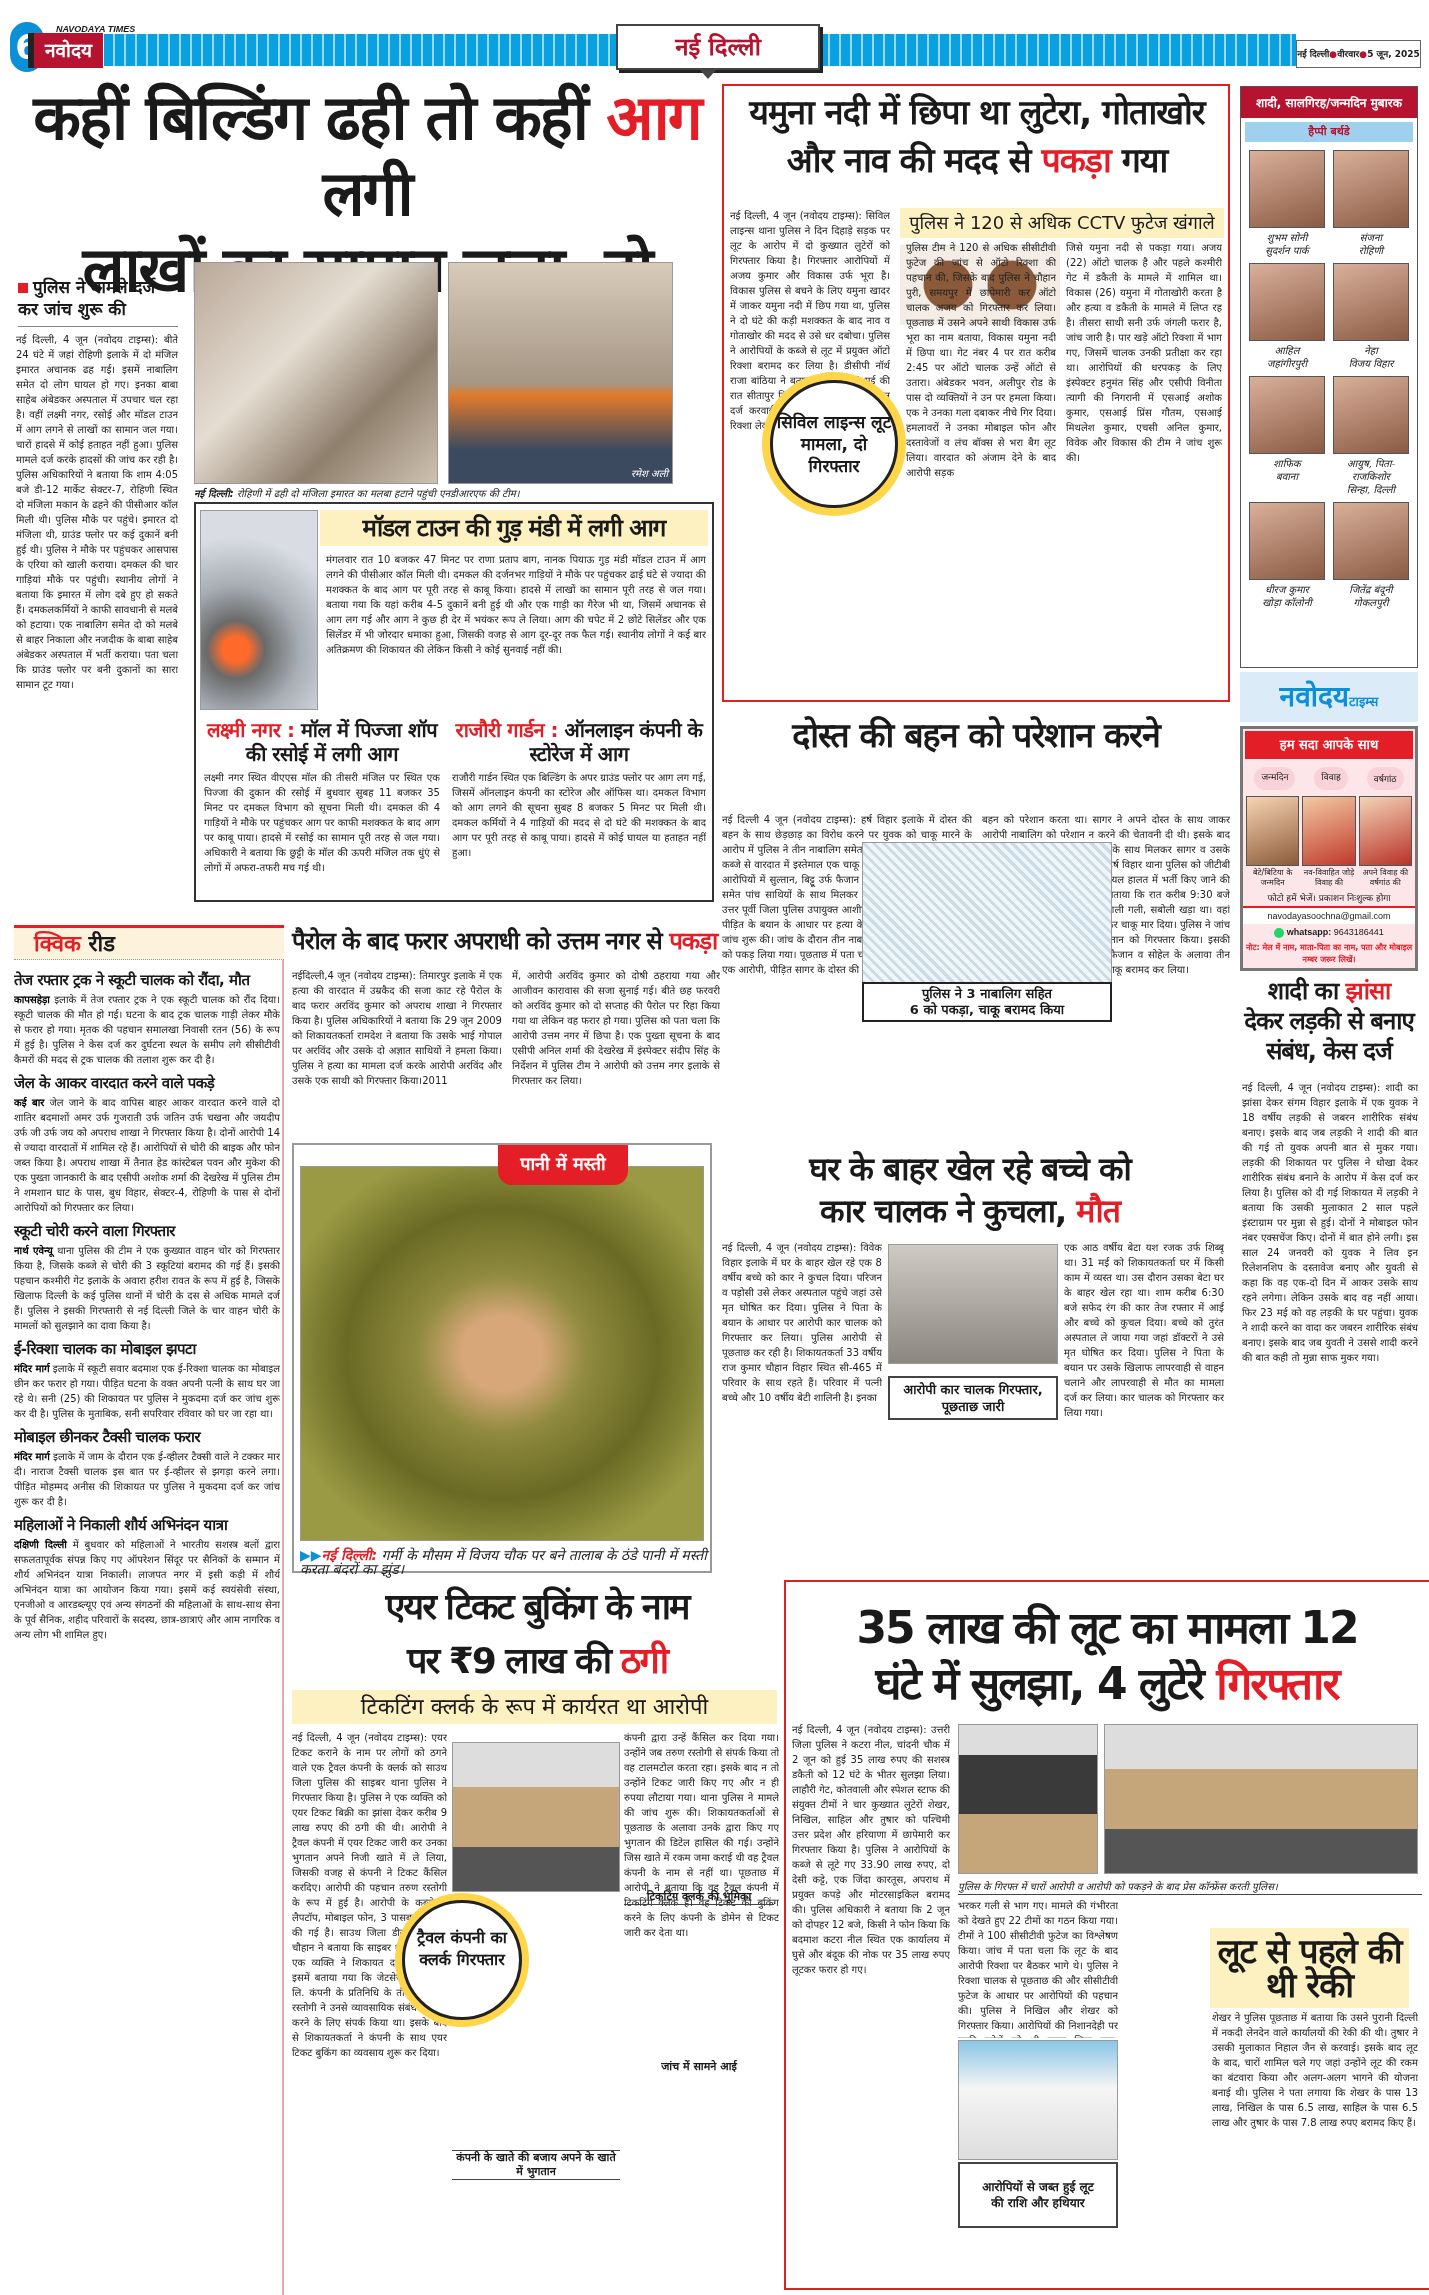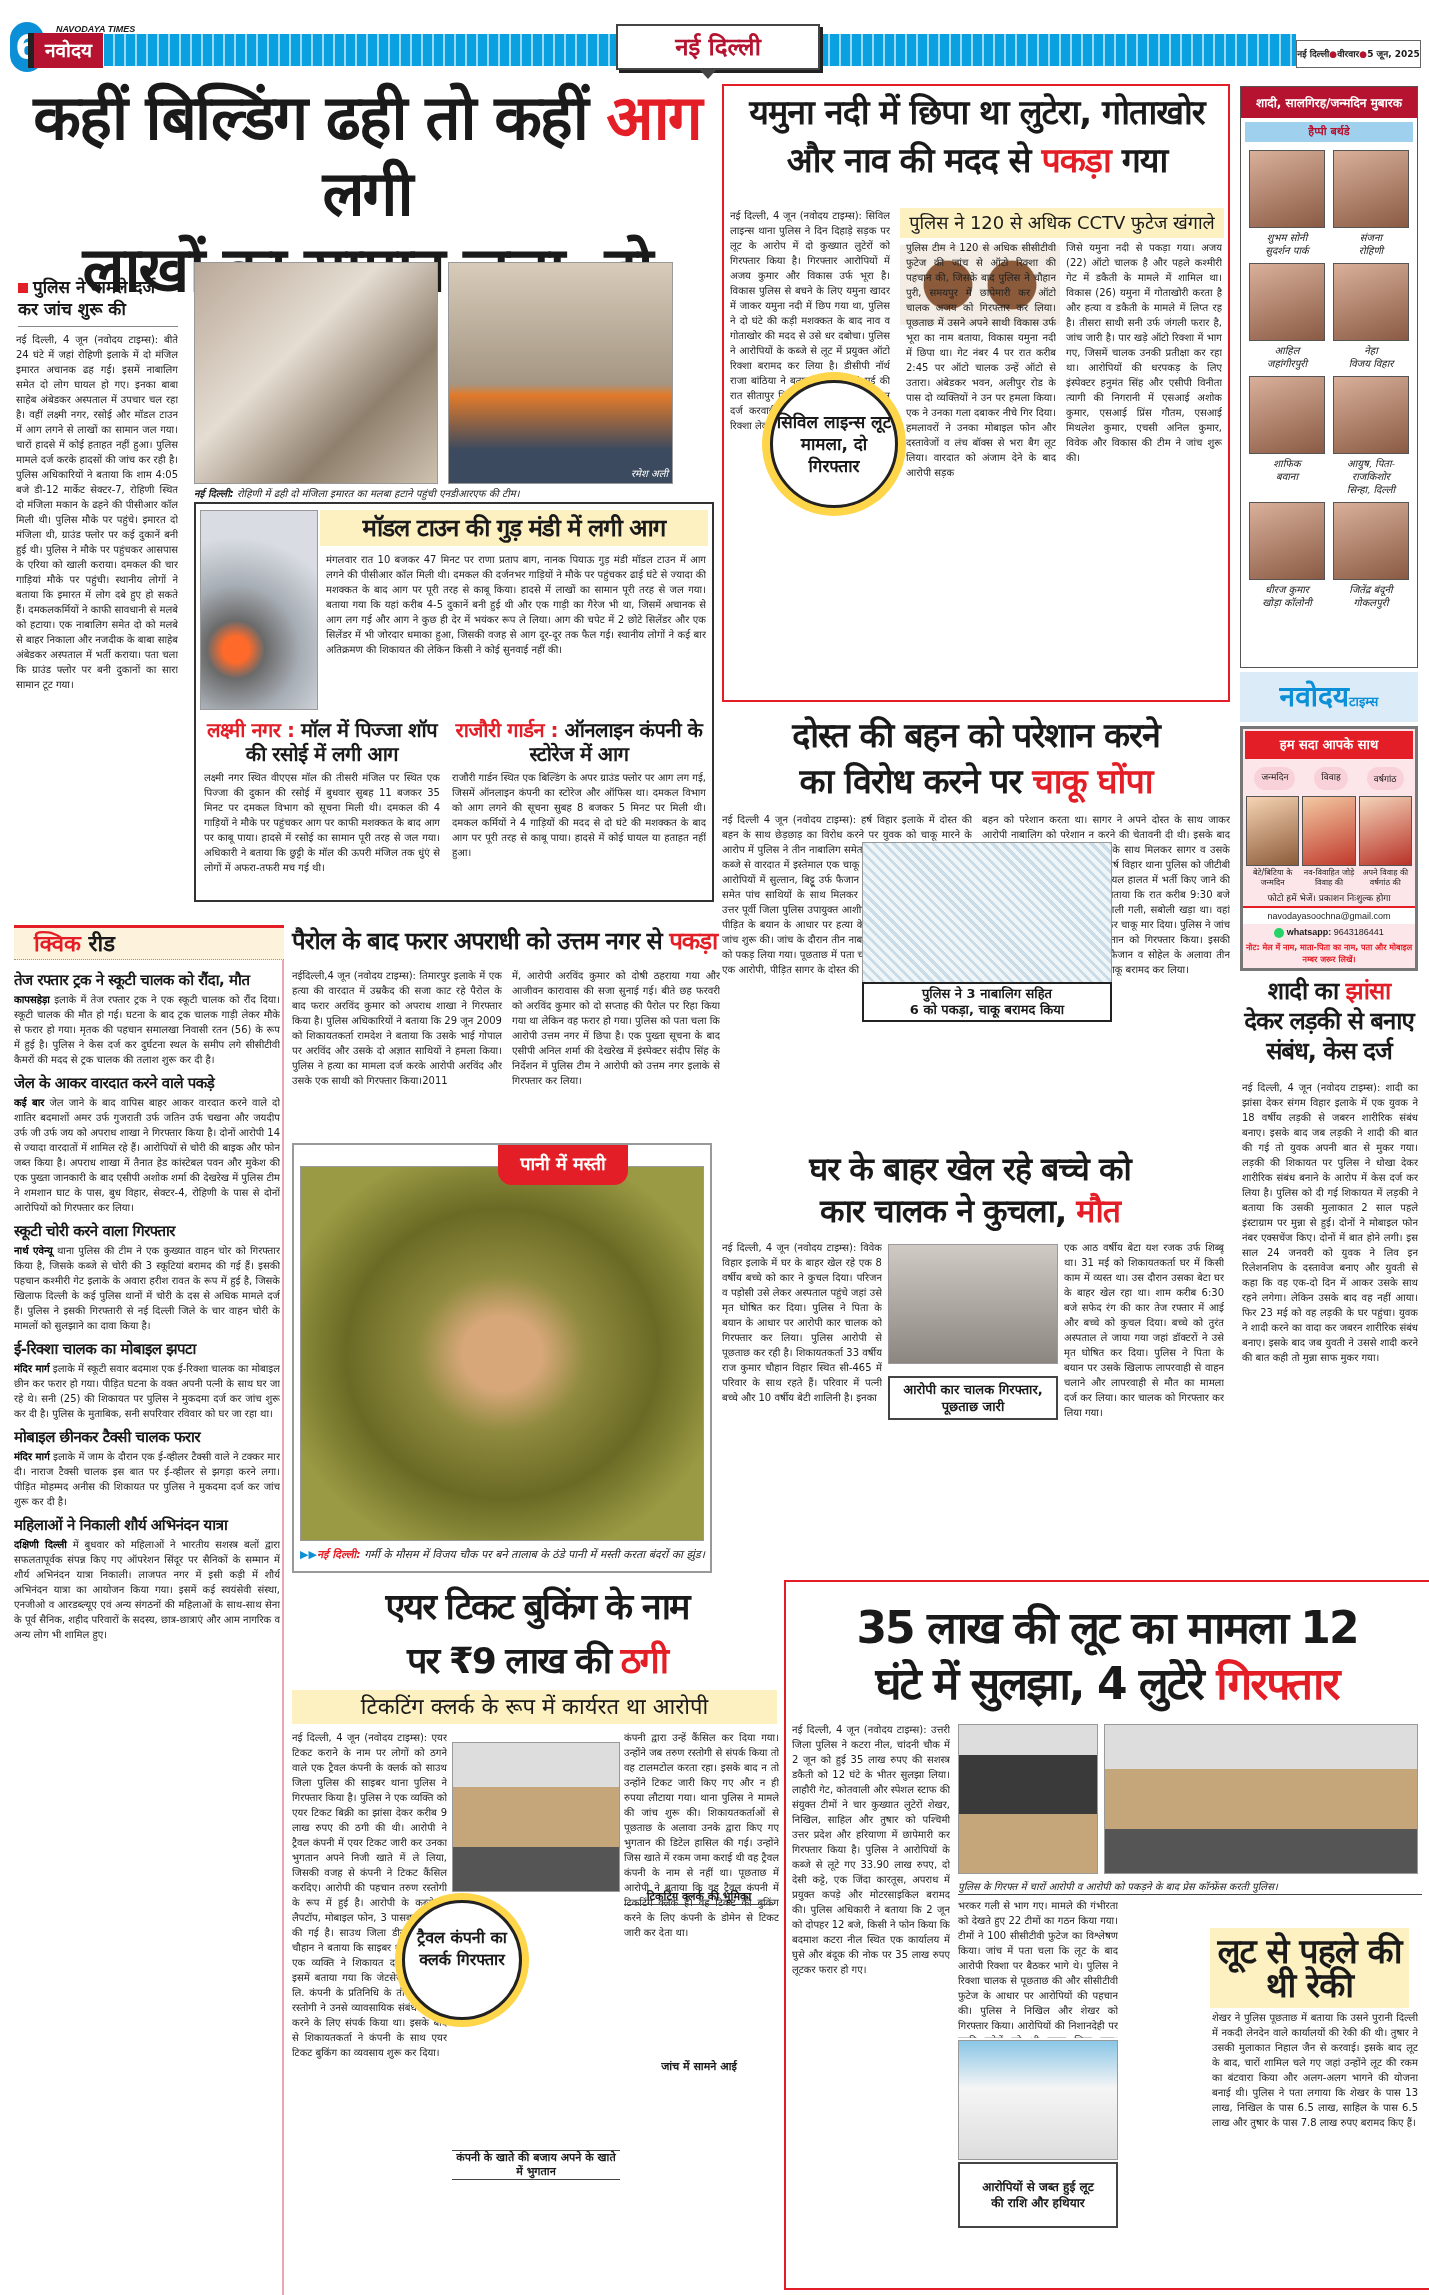--- a/index.html
+++ b/index.html
@@ -149,21 +149,20 @@
 </div>
 
 <div class="abs h-m" style="left:1240px;top:976px;width:178px;text-align:center;font-size:24px;line-height:30px">
   <div><span>शादी का </span><span class="red">झांसा</span></div>
   <div>देकर लड़की से बनाए संबंध, केस दर्ज</div>
 </div>
 <div class="abs body" style="left:1242px;top:1080px;width:176px;height:330px;overflow:hidden">नई दिल्ली, 4 जून (नवोदय टाइम्स): शादी का झांसा देकर संगम विहार इलाके में एक युवक ने 18 वर्षीय लड़की से जबरन शारीरिक संबंध बनाए। इसके बाद जब लड़की ने शादी की बात की गई तो युवक अपनी बात से मुकर गया। लड़की की शिकायत पर पुलिस ने धोखा देकर शारीरिक संबंध बनाने के आरोप में केस दर्ज कर लिया है। पुलिस को दी गई शिकायत में लड़की ने बताया कि उसकी मुलाकात 2 साल पहले इंस्टाग्राम पर मुन्ना से हुई। दोनों ने मोबाइल फोन नंबर एक्सचेंज किए। दोनों में बात होने लगी। इस साल 24 जनवरी को युवक ने लिव इन रिलेशनशिप के दस्तावेज बनाए और युवती से कहा कि वह एक-दो दिन में आकर उसके साथ रहने लगेगा। लेकिन उसके बाद वह नहीं आया। फिर 23 मई को वह लड़की के घर पहुंचा। युवक ने शादी करने का वादा कर जबरन शारीरिक संबंध बनाए। इसके बाद जब युवती ने उससे शादी करने की बात कही तो मुन्ना साफ मुकर गया।</div>
 
 <div class="abs h-l" style="left:722px;top:712px;width:508px;text-align:center;font-size:34px;line-height:46px">
   <div>दोस्त की बहन को परेशान करने</div>
-  <div><span>का विरोध करने पर </span><span class="red">चाकू घोंपा</span></div>
 </div>
 <div class="abs body" style="left:722px;top:812px;width:250px;height:306px;overflow:hidden">नई दिल्ली 4 जून (नवोदय टाइम्स): हर्ष विहार इलाके में दोस्त की बहन के साथ छेड़छाड़ का विरोध करने पर युवक को चाकू मारने के आरोप में पुलिस ने तीन नाबालिग समेत छह लोगों को पकड़ा है। इनके कब्जे से वारदात में इस्तेमाल एक चाकू बरामद किया गया है। गिरफ्तार आरोपियों में सुल्तान, बिट्टू उर्फ फैजान व सुहैल है। नाबालिग ने अपने समेत पांच साथियों के साथ मिलकर वारदात को अंजाम दिया था। उत्तर पूर्वी जिला पुलिस उपायुक्त आशीष मिश्रा ने बताया कि पुलिस ने पीड़ित के बयान के आधार पर हत्या के प्रयास का मामला दर्ज करके जांच शुरू की। जांच के दौरान तीन नाबालिग समेत कुल छह आरोपियों को पकड़ लिया गया। पूछताछ में पता चला कि आरोपी नाबालिगों में से एक आरोपी, पीड़ित सागर के दोस्त की नाबालिग</div>
 <div class="abs body" style="left:982px;top:812px;width:248px;height:306px;overflow:hidden">बहन को परेशान करता था। सागर ने अपने दोस्त के साथ जाकर आरोपी नाबालिग को परेशान न करने की चेतावनी दी थी। इसके बाद आरोपी नाबालिग ने अपने साथियों के साथ मिलकर सागर व उसके दोस्त पर चाकू से हमला कर दिया। हर्ष विहार थाना पुलिस को जीटीबी अस्पताल से 23 वर्षीय सागर के घायल हालत में भर्ती किए जाने की सूचना मिली। पुलिस को सागर ने बताया कि रात करीब 9:30 बजे सागर अपने दोस्तों के साथ टावर वाली गली, सबोली खड़ा था। वहां बिट्टू, सोहेल और सुल्तान ने उसे घेरकर चाकू मार दिया। पुलिस ने जांच के दौरान सबसे पहले आरोपी सुल्तान को गिरफ्तार किया। इसकी निशानदेही पर पुलिस ने बिट्टू उर्फ फैजान व सोहेल के अलावा तीन नाबालिगों को भी पकड़ लिया और चाकू बरामद कर लिया।</div>
 <div class="abs img img-sketch" style="left:862px;top:842px;width:250px;height:172px"></div>
 <div class="abs" style="left:862px;top:982px;width:250px;background:#fff;border:2px solid #222;font:bold 13px/16px 'DejaVu Sans',sans-serif;text-align:center;padding:2px"><span>पुलिस ने 3 नाबालिग सहित </span><br><span>6 को पकड़ा, चाकू बरामद किया</span></div>
 
 <div class="abs" style="left:14px;top:925px;width:270px;height:1370px;border-right:2px solid #e7a8b4"></div>
 <div class="abs" style="left:14px;top:925px;width:270px;height:35px;background:#fdf3dc;border-top:3px solid #e41e26;border-bottom:1px dotted #999;font:bold 22px/32px 'DejaVu Sans',sans-serif;padding-left:20px"><span class="red">क्विक</span><span> रीड</span></div>
 <div class="abs" id="qr-list" style="left:14px;top:966px;width:266px;height:1320px;overflow:hidden">
     <div style="margin-bottom: 6px;">
@@ -192,21 +191,21 @@
     </div>
   </div>
 
 <div class="abs h-m" style="left:292px;top:924px;width:430px;font-size:24px;line-height:34px;white-space:nowrap"><span>पैरोल के बाद फरार अपराधी को उत्तम नगर से </span><span class="red">पकड़ा</span></div>
 <div class="abs body" style="left:292px;top:968px;width:210px;height:168px;overflow:hidden">नईदिल्ली,4 जून (नवोदय टाइम्स): तिमारपुर इलाके में एक हत्या की वारदात में उम्रकैद की सजा काट रहे पैरोल के बाद फरार अरविंद कुमार को अपराध शाखा ने गिरफ्तार किया है। पुलिस अधिकारियों ने बताया कि 29 जून 2009 को शिकायतकर्ता रामदेश ने बताया कि उसके भाई गोपाल पर अरविंद और उसके दो अज्ञात साथियों ने हमला किया। पुलिस ने हत्या का मामला दर्ज करके आरोपी अरविंद और उसके एक साथी को गिरफ्तार किया।2011</div>
 <div class="abs body" style="left:512px;top:968px;width:208px;height:168px;overflow:hidden">में, आरोपी अरविंद कुमार को दोषी ठहराया गया और आजीवन कारावास की सजा सुनाई गई। बीते छह फरवरी को अरविंद कुमार को दो सप्ताह की पैरोल पर रिहा किया गया था लेकिन वह फरार हो गया। पुलिस को पता चला कि आरोपी उत्तम नगर में छिपा है। एक पुख्ता सूचना के बाद एसीपी अनिल शर्मा की देखरेख में इंस्पेक्टर संदीप सिंह के निर्देशन में पुलिस टीम ने आरोपी को उत्तम नगर इलाके से गिरफ्तार कर लिया।</div>
 
 <div class="abs" style="left:292px;top:1143px;width:420px;height:430px;border:2px solid #999"></div>
 <div class="abs img img-monkey" style="left:300px;top:1166px;width:404px;height:375px"></div>
 <div class="abs" style="left:498px;top:1145px;width:130px;height:40px;background:#e41e26;color:#fff;border-radius:0 0 14px 14px;font:bold 18px/38px 'DejaVu Sans',sans-serif;text-align:center">पानी में मस्ती</div>
-<div class="abs caption" style="left:300px;top:1548px;width:410px;font-size:11px"><span style="color:#0b8fd6">▶▶</span><b class="red">नई दिल्ली:</b> <span>गर्मी के मौसम में विजय चौक पर बने तालाब के ठंडे पानी में मस्ती करता बंदरों का झुंड।</span></div>
+<div class="abs caption" style="left:300px;top:1548px;width:410px;font-size:14px"><span style="color:#0b8fd6">▶▶</span><b class="red">नई दिल्ली:</b> <span>गर्मी के मौसम में विजय चौक पर बने तालाब के ठंडे पानी में मस्ती करता बंदरों का झुंड।</span></div>
 
 <div class="abs h-m" style="left:720px;top:1148px;width:500px;text-align:center;font-size:32px;line-height:42px">
   <div>घर के बाहर खेल रहे बच्चे को</div>
   <div><span>कार चालक ने कुचला, </span><span class="red">मौत</span></div>
 </div>
 <div class="abs body" style="left:722px;top:1240px;width:160px;height:330px;overflow:hidden">नई दिल्ली, 4 जून (नवोदय टाइम्स): विवेक विहार इलाके में घर के बाहर खेल रहे एक 8 वर्षीय बच्चे को कार ने कुचल दिया। परिजन व पड़ोसी उसे लेकर अस्पताल पहुंचे जहां उसे मृत घोषित कर दिया। पुलिस ने पिता के बयान के आधार पर आरोपी कार चालक को गिरफ्तार कर लिया। पुलिस आरोपी से पूछताछ कर रही है। शिकायतकर्ता 33 वर्षीय राज कुमार चौहान विहार स्थित सी-465 में परिवार के साथ रहते हैं। परिवार में पत्नी बच्चे और 10 वर्षीय बेटी शालिनी है। इनका</div>
 <div class="abs body" style="left:1064px;top:1240px;width:160px;height:330px;overflow:hidden">एक आठ वर्षीय बेटा यश रजक उर्फ शिब्बू था। 31 मई को शिकायतकर्ता घर में किसी काम में व्यस्त था। उस दौरान उसका बेटा घर के बाहर खेल रहा था। शाम करीब 6:30 बजे सफेद रंग की कार तेज रफ्तार में आई और बच्चे को कुचल दिया। बच्चे को तुरंत अस्पताल ले जाया गया जहां डॉक्टरों ने उसे मृत घोषित कर दिया। पुलिस ने पिता के बयान पर उसके खिलाफ लापरवाही से वाहन चलाने और लापरवाही से मौत का मामला दर्ज कर लिया। कार चालक को गिरफ्तार कर लिया गया।</div>
 <div class="abs img" style="left:888px;top:1244px;width:170px;height:120px;background:linear-gradient(180deg,#cfcac3,#8c8680)"></div>
 <div class="abs" style="left:888px;top:1376px;width:170px;border:2px solid #444;background:#fff;font:bold 13px/17px 'DejaVu Sans',sans-serif;text-align:center;padding:3px">आरोपी कार चालक गिरफ्तार, पूछताछ जारी</div>
 

